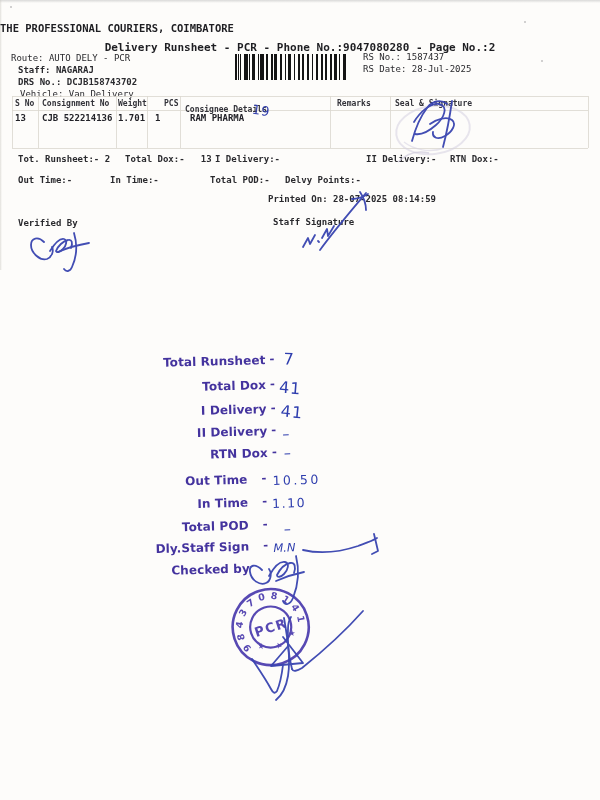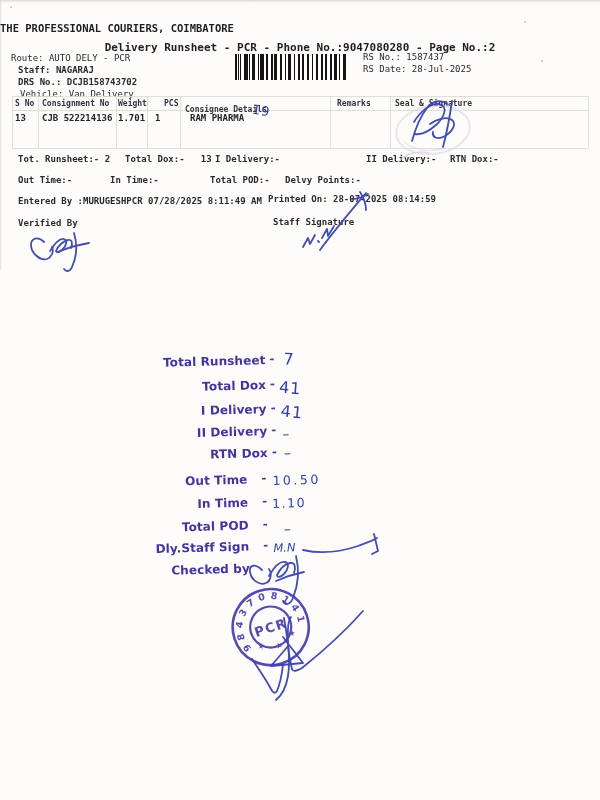--- a/index.html
+++ b/index.html
@@ -95,21 +95,20 @@
   <div class="pt hsmall b" style="left:125px;top:154px;">Total Dox:-   13</div>
   <div class="pt hsmall b" style="left:215px;top:154px;">I Delivery:-</div>
   <div class="pt hsmall b" style="left:337px;top:154px;margin-left:29px;">II Delivery:-</div>
   <div class="pt hsmall b" style="left:450px;top:154px;">RTN Dox:-</div>
 
   <div class="pt hsmall b" style="left:18px;top:175px;">Out Time:-</div>
   <div class="pt hsmall b" style="left:110px;top:175px;">In Time:-</div>
   <div class="pt hsmall b" style="left:210px;top:175px;">Total POD:-</div>
   <div class="pt hsmall b" style="left:285px;top:175px;">Delvy Points:-</div>
 
-  <div class="pt hsmall b" style="left:18px;top:196px;">Entered By :MURUGESHPCR 07/28/2025 8:11:49 AM</div>
   <div class="pt hsmall b" style="left:268px;top:194px;">Printed On: 28-07-2025 08:14:59</div>
 
   <div class="pt hsmall b" style="left:18px;top:218px;">Verified By</div>
   <div class="pt hsmall b" style="left:273px;top:217px;">Staff Signature</div>
 
   <div class="stamp-block">
     <div class="sl g1" style="top:353px;">
       <span class="sl-label">Total Runsheet</span>
       <span class="sl-dash">-</span>
       <span class="sl-value" style="left:286px;top:-3px;font-size:16px;transform:rotate(4deg);">7</span>

